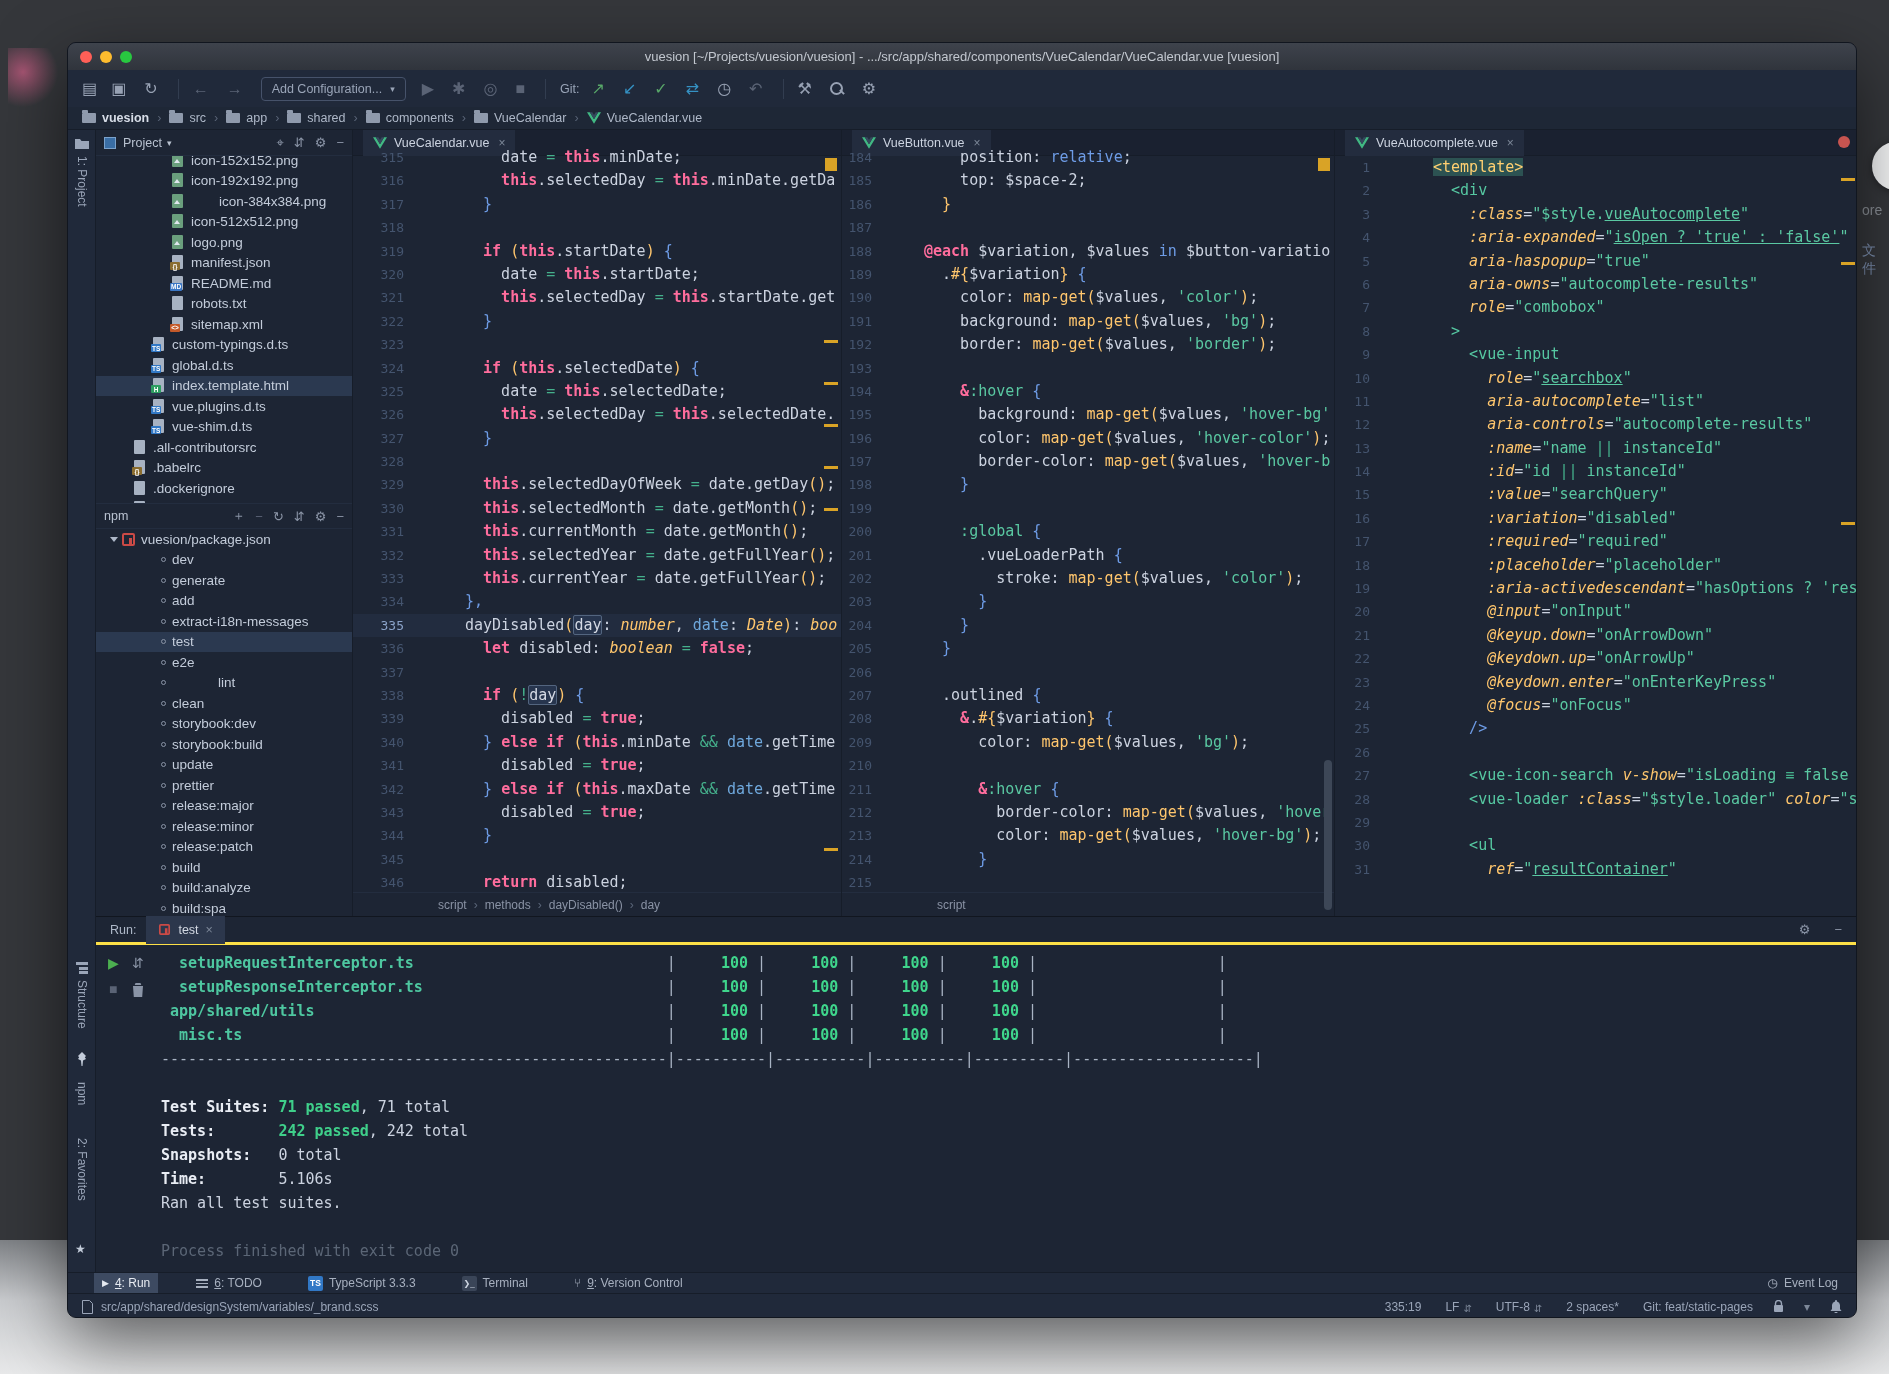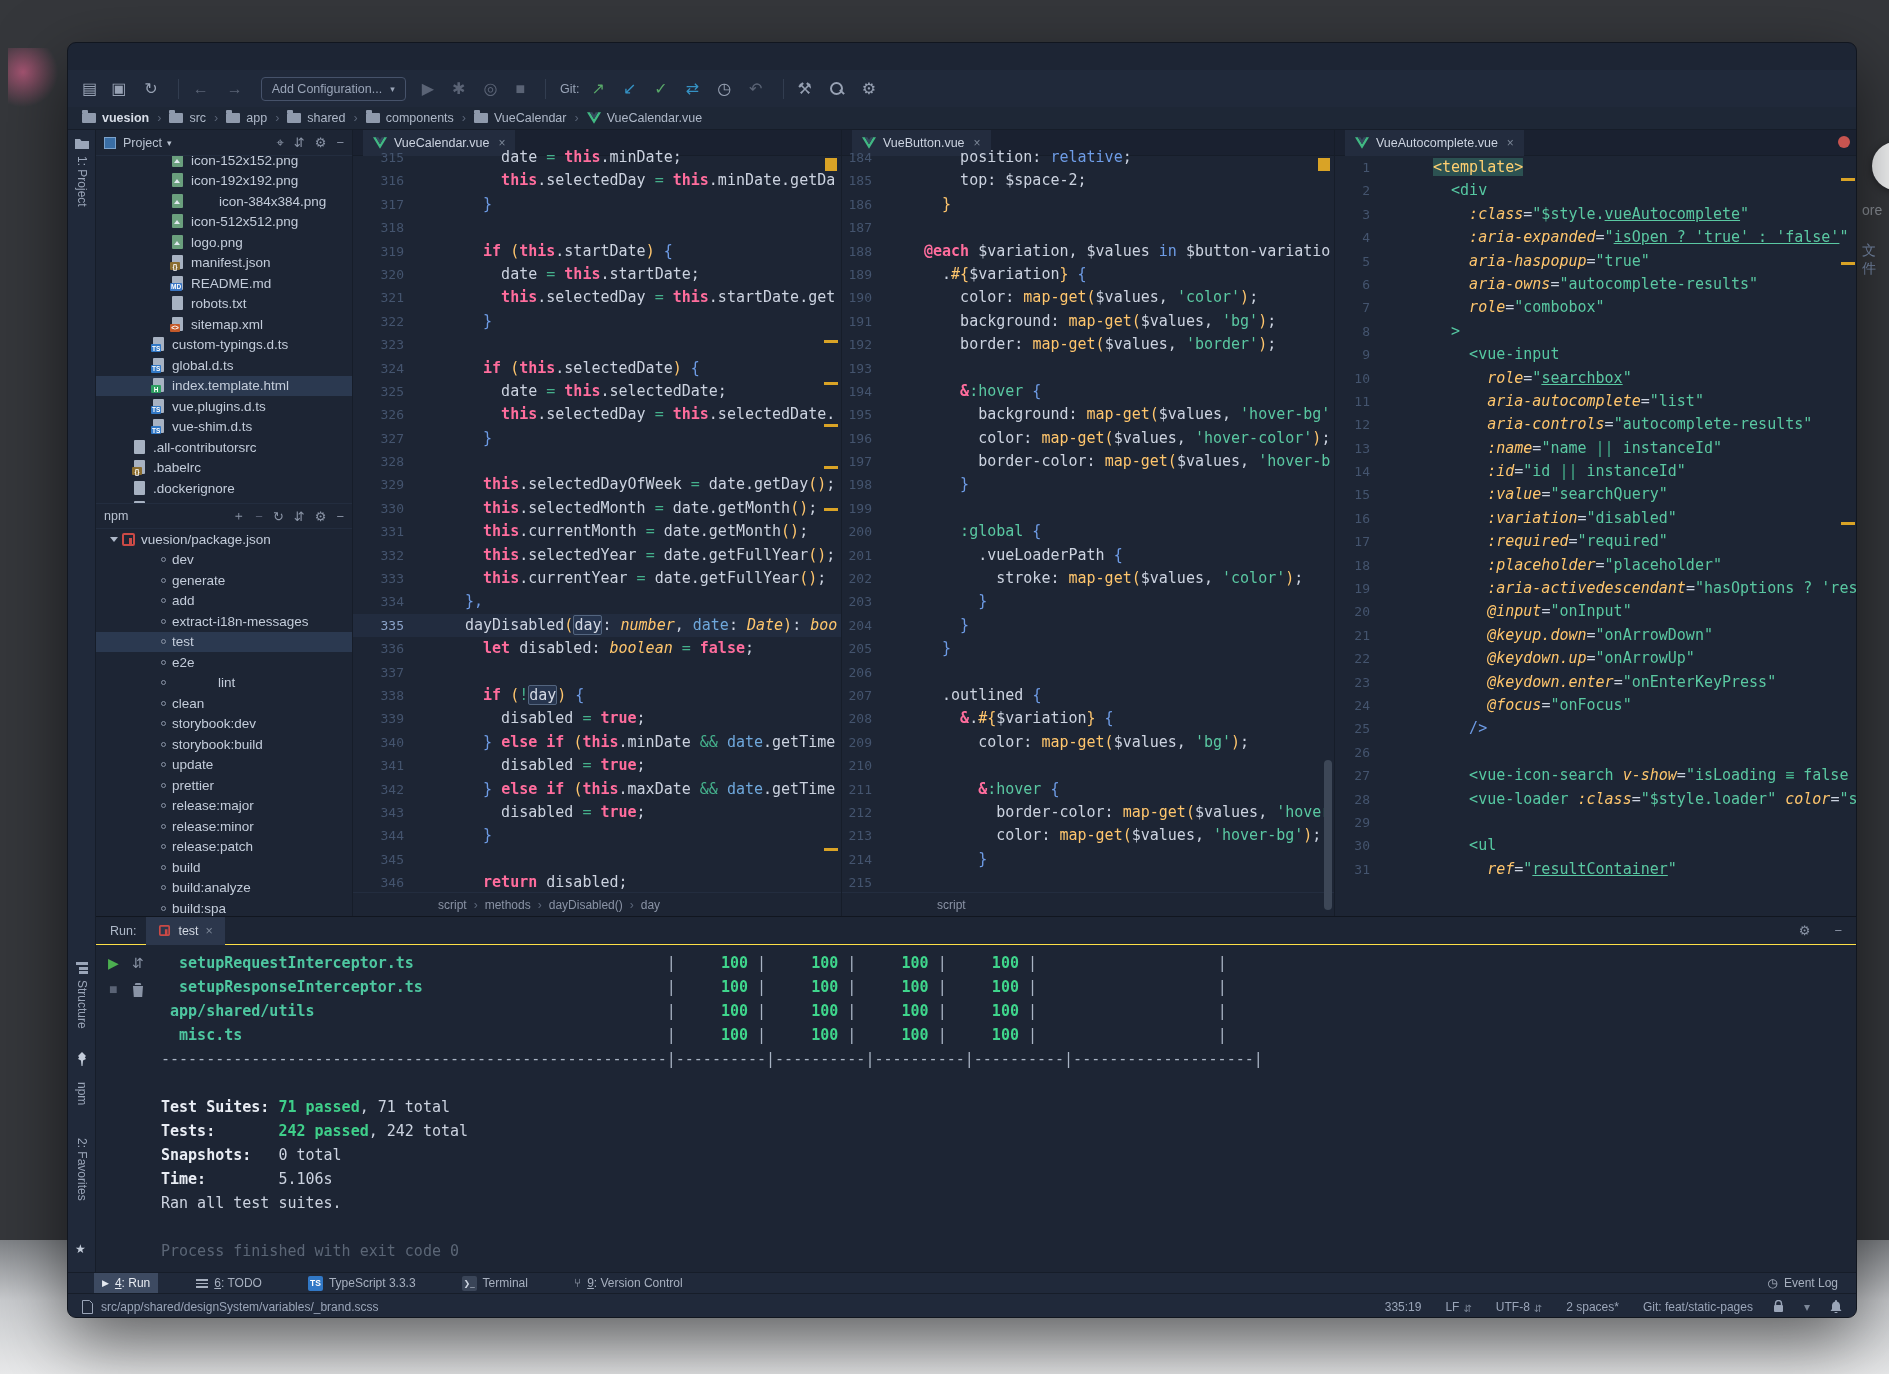--- a/index.html
+++ b/index.html
@@ -108,21 +108,21 @@
   .ebc .sep { margin:0 7px; color:#5a6578; }
   .marker { position:absolute; background:#d9a326; }
   .mk-sq { width:12px; height:13px; }
   .mk-dash { width:14px; height:3px; }
   .err-dot { position:absolute; width:12px; height:12px; border-radius:50%; background:#c75450; }
   .thumb { position:absolute; width:8px; border-radius:4px; background:#3d4757; }
 
   
   .run { position:absolute; left:28px; right:0; top:786px; height:357px; background:#1d2534; border-top:1px solid #11161f; }
   .run-head { position:absolute; left:0; right:0; top:0; height:28px; display:flex; align-items:center;
-    padding-left:14px; font-size:12.5px; color:#aeb8c8; border-bottom:1px solid #fde047; }
+    padding-left:14px; font-size:12.5px; color:#aeb8c8; border-bottom:3px solid #fde047; }
   .run-tab { display:flex; align-items:center; gap:7px; background:#2c374c; height:28px; padding:0 12px; margin-left:10px;
     color:#d2d8e2; }
   .run-tab .x { color:#7c8798; }
   .run-head .spacer { flex:1; }
   .run-tools { position:absolute; left:6px; top:38px; width:52px; }
   .rt { position:absolute; font-size:14px; }
   .console { position:absolute; left:65px; top:34px; right:20px; bottom:0;
     font-family:"DejaVu Sans Mono", monospace; font-size:15px; line-height:24px; white-space:pre; overflow:hidden; }
   .tk.cn{color:#4ec7a0;font-weight:bold} .tk.cv{color:#3fd68c;font-weight:bold}
   .tk.cp{color:#a9b4c4} .tk.cd{color:#a9b4c4}
@@ -161,20 +161,26 @@
     
     
     
   </div>
   <div class="edge-circle"></div>
   <span class="edge-word" style="top:202px">ore</span>
   <span class="edge-word" style="top:242px; color:#7d90b0;">文件</span>
 
   <div class="window">
 
+    <div class="titlebar">
+      <span class="tl r"></span>
+      <span class="tl y"></span>
+      <span class="tl g"></span>
+      <span class="title">vuesion [~/Projects/vuesion/vuesion] - .../src/app/shared/components/VueCalendar/VueCalendar.vue [vuesion]</span>
+    </div>
 
     <div class="toolbar">
       <span class="tb-ico" style="margin-right:14px">▤</span>
       <span class="tb-ico">▣</span>
       <span class="tb-ico">↻</span>
       <span class="tb-sep"></span>
       <span class="tb-ico dim">←</span>
       <span class="tb-ico dim">→</span>
       <span class="addcfg">
         <span>Add Configuration...</span>

